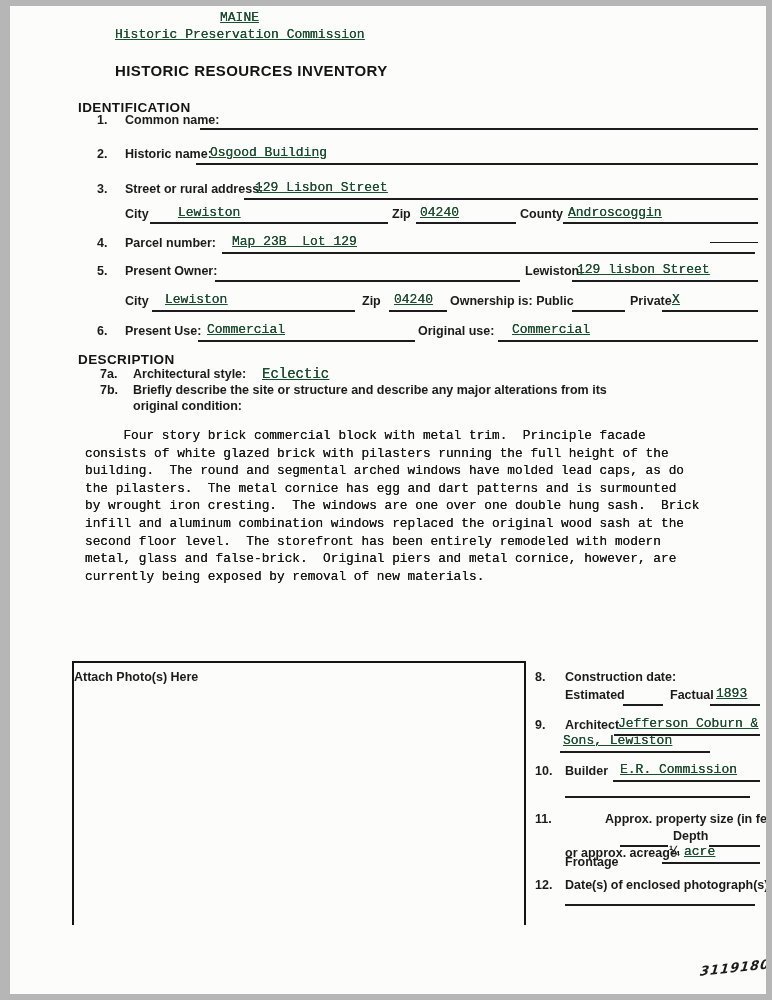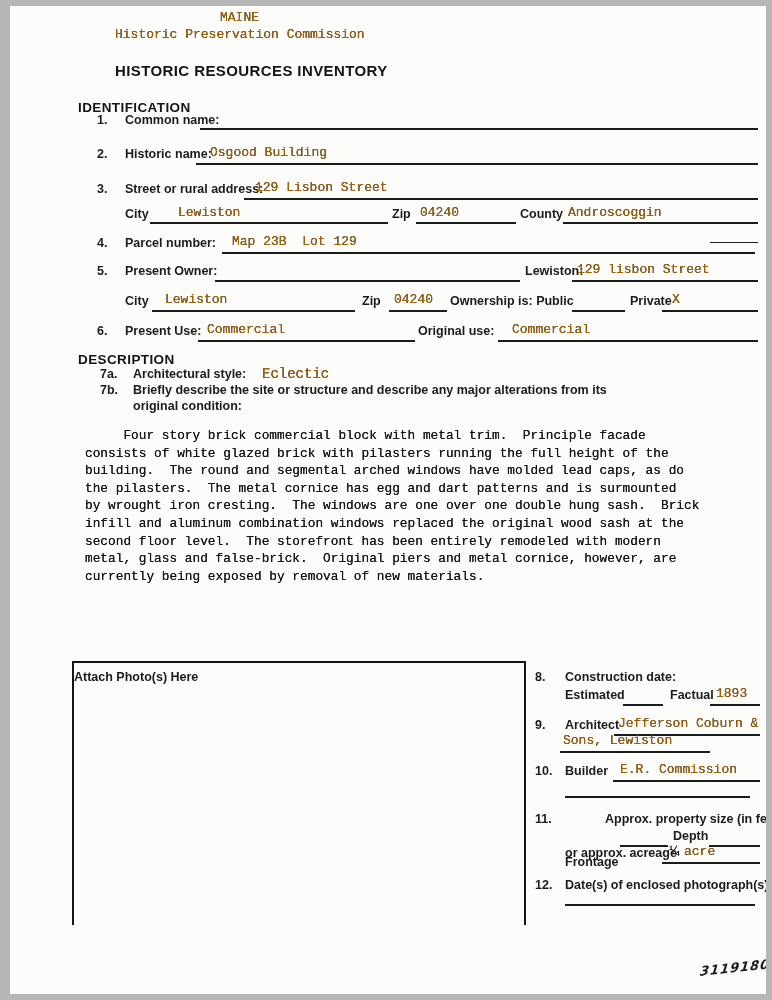--- a/index.html
+++ b/index.html
@@ -12,21 +12,21 @@
   .page{
     position:absolute;left:10px;top:6px;width:756px;height:988px;
     background:#fcfcfa;overflow:hidden;
   }
   .abs{position:absolute;white-space:pre;}
   .hd{font-weight:700;font-size:13.5px;letter-spacing:.4px;color:#141414;}
   .lb{font-weight:700;font-size:12.5px;color:#1b1b1b;}
   .num{font-weight:700;font-size:12.5px;color:#1b1b1b;}
   .tw{
     font-family:"Liberation Mono","DejaVu Sans Mono",monospace;
-    font-size:13px;color:#a16207;text-shadow:0 0 .6px #222;
+    font-size:13px;color:#14532d;text-shadow:0 0 .6px #222;text-decoration:underline;
   }
   .line{position:absolute;height:0;border-bottom:2px solid #1c1c1c;}
   .thin{border-bottom-width:1.5px;}
   .utm-box{
     position:absolute;left:378px;top:4px;width:378px;height:86px;
     border-left:2px solid #141414;border-top:2px solid #141414;
     border-bottom:3px solid #141414;
   }
   .photo-box{
     position:absolute;left:62px;top:655px;width:450px;height:262px;

